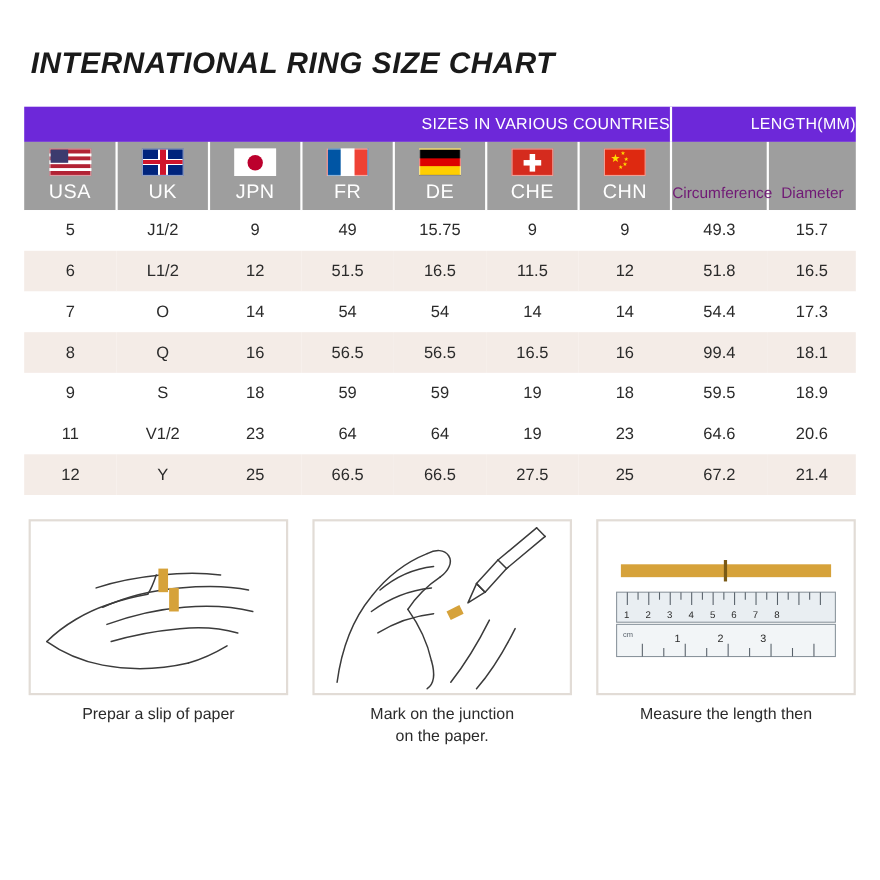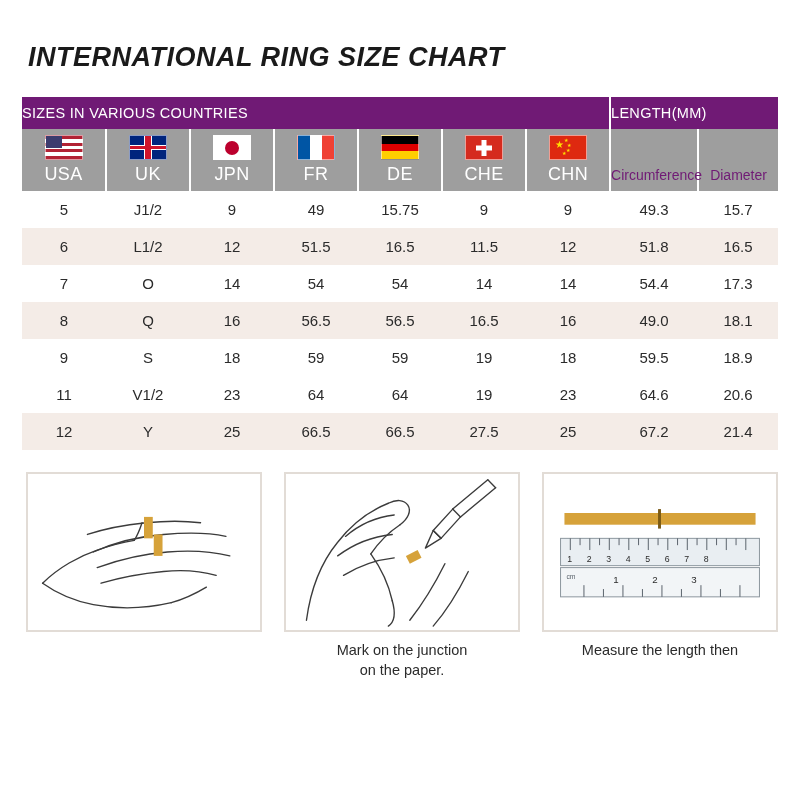--- a/index.html
+++ b/index.html
@@ -36,25 +36,25 @@
     width: 756px;
     border-collapse: collapse;
     table-layout: fixed;
   }
   table.chart td, table.chart th {
     padding: 0;
     margin: 0;
   }
 
   .grp-head {
-    background: #701a75;
+    background: #6d28d9;
     color: #ffffff;
     font-size: 14.5px;
     font-weight: normal;
-    text-align: left;
+    text-align: right;
     height: 32px;
     letter-spacing: 0.3px;
     border-right: 2px solid #ffffff;
   }
   .grp-head.last { border-right: none; }
 
   .flagrow td {
     background: #9e9e9e;
     color: #ffffff;
     text-align: center;
@@ -264,21 +264,21 @@
       <td>17.3</td>
     </tr>
     <tr class="datarow even">
       <td>8</td>
       <td>Q</td>
       <td>16</td>
       <td>56.5</td>
       <td>56.5</td>
       <td>16.5</td>
       <td>16</td>
-      <td>49.0</td>
+      <td>99.4</td>
       <td>18.1</td>
     </tr>
     <tr class="datarow odd">
       <td>9</td>
       <td>S</td>
       <td>18</td>
       <td>59</td>
       <td>59</td>
       <td>19</td>
       <td>18</td>
@@ -325,20 +325,21 @@
             <path d="M146,132 C160,128 172,122 182,116"></path>
             <path d="M108,68 C112,62 114,56 116,50"></path>
           </g>
           <g>
             <rect x="118" y="44" width="9" height="22" fill="#d6a23a"></rect>
             <rect x="128" y="62" width="9" height="22" fill="#d6a23a"></rect>
           </g>
         </svg>
       </div>
       <div class="step-cap">
+        <div>Prepar a slip of paper</div>
       </div>
     </div>
 
     <div class="step">
       <div class="step-box">
         <svg viewBox="0 0 236 160" width="232" height="156">
           <g fill="none" stroke="#3b3b3b" stroke-width="1.4" stroke-linecap="round" stroke-linejoin="round">
             <path d="M20,150 C24,120 34,92 52,70 C66,52 84,38 104,30"></path>
             <path d="M104,30 C112,26 120,26 124,32 C128,38 124,46 116,52"></path>
             <path d="M116,52 C104,60 94,70 86,82"></path>

